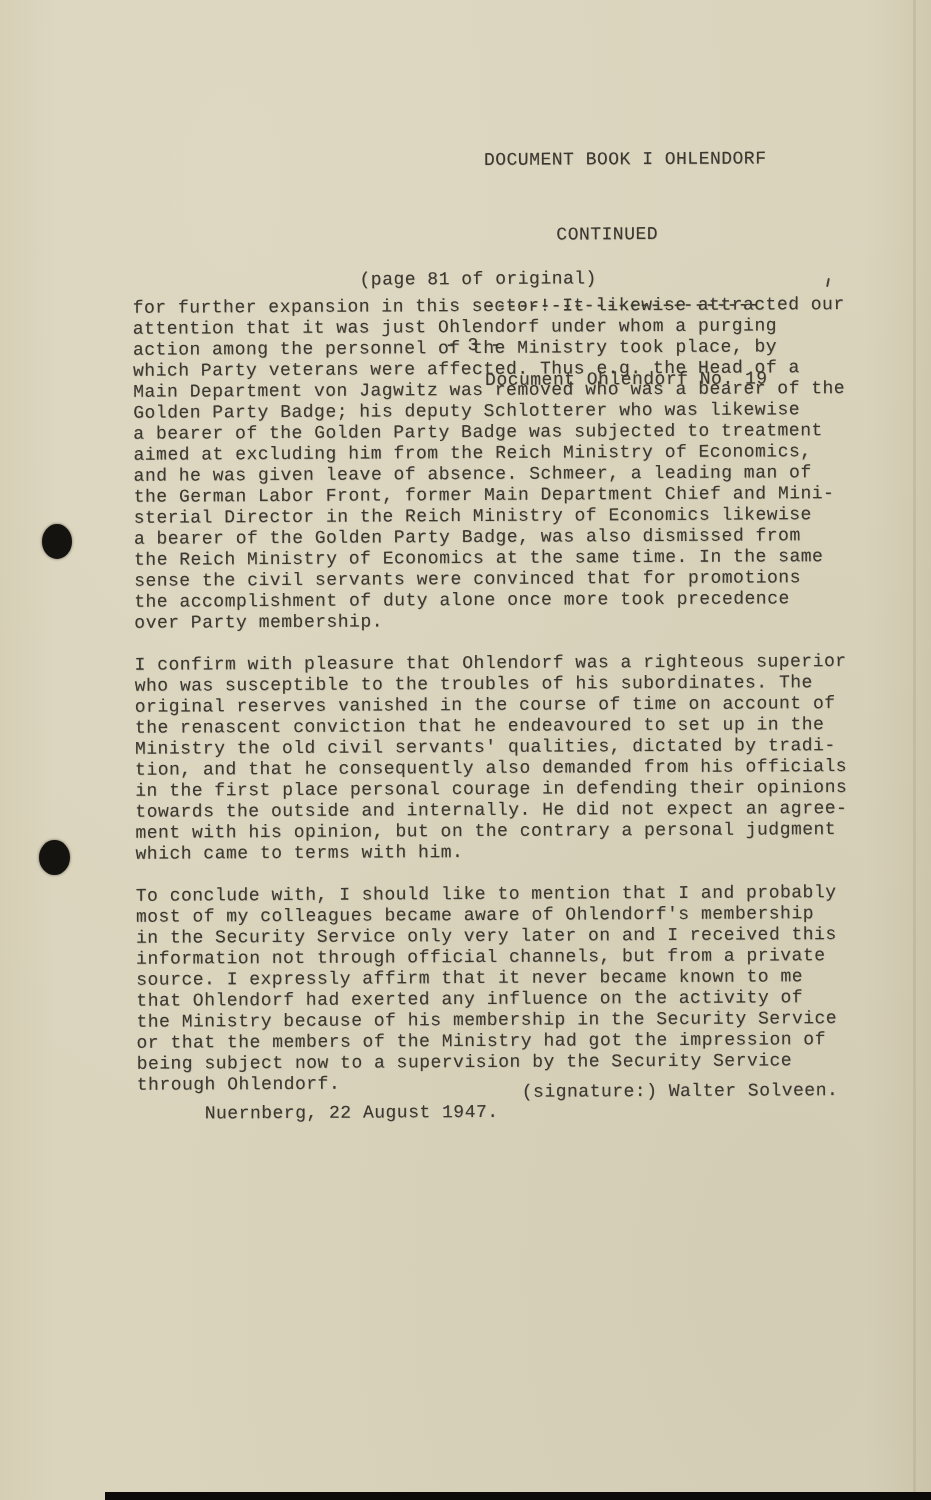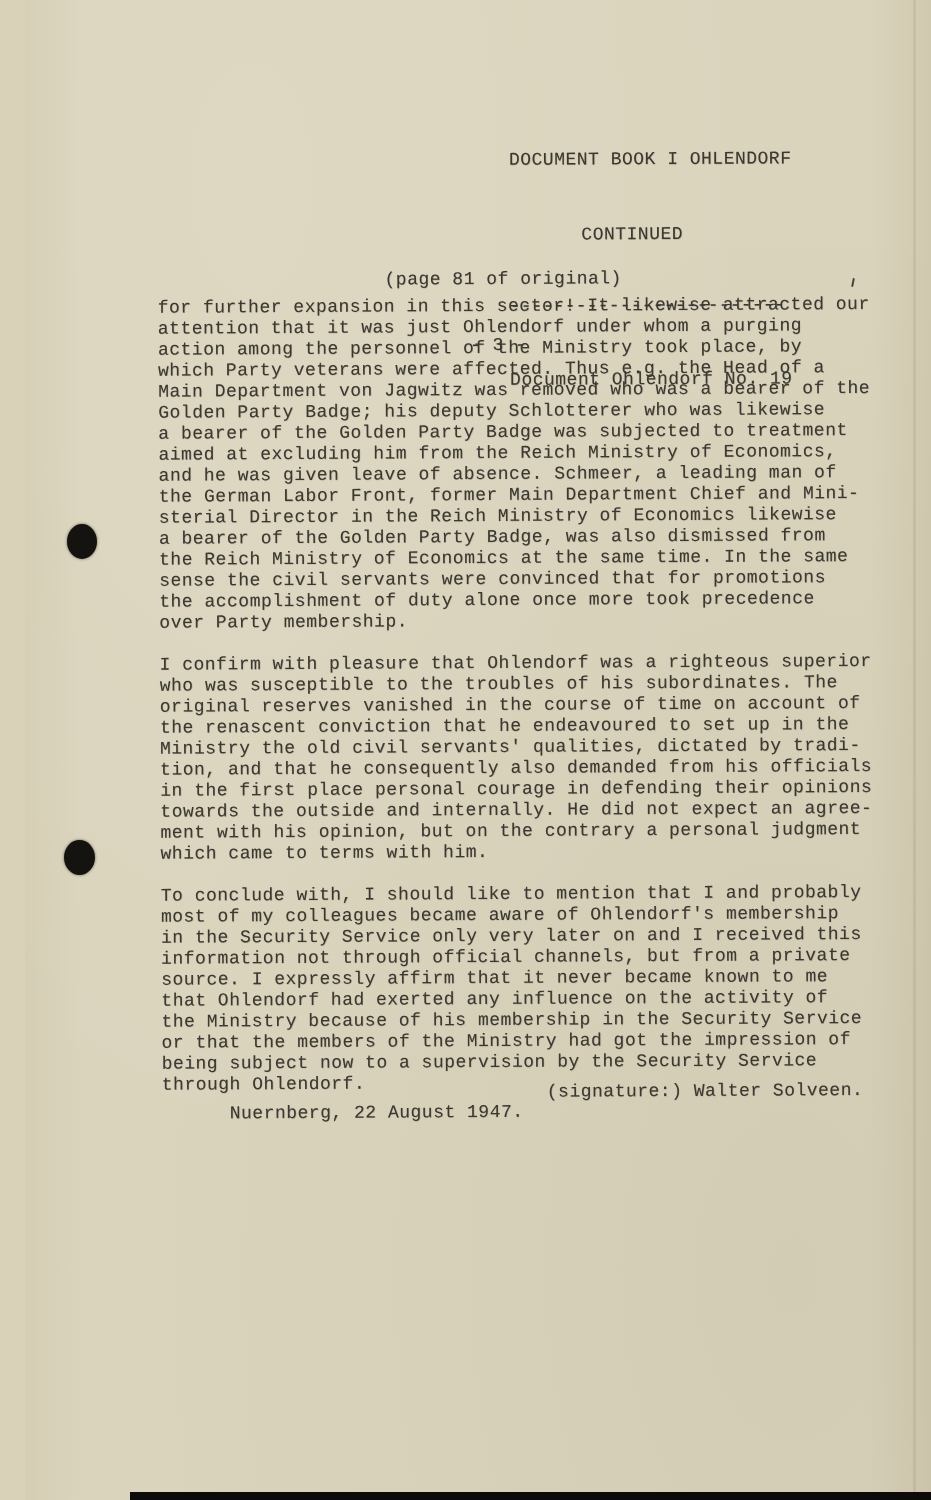--- a/index.html
+++ b/index.html
@@ -16,21 +16,20 @@
     font-family: "Liberation Mono", "DejaVu Sans Mono", monospace;
     color: #3b3831;
   }
   .page {
     position: absolute;
     inset: 0;
     background:
       radial-gradient(ellipse at 25% 12%, rgba(255,255,255,0.08), transparent 55%),
       radial-gradient(ellipse at 85% 85%, rgba(90,80,55,0.06), transparent 60%),
       linear-gradient(90deg, #d5ceb4 0%, #dbd4bd 6%, #dbd4bd 93%, #d0c9af 100%);
-    margin-left: 25px;
   }
   .sheet-content {
     position: absolute;
     inset: 0;
     transform: rotate(-0.3deg);
     text-shadow: 0.4px 0.4px 0.7px rgba(59,56,49,0.35);
   }
   .hole {
     position: absolute;
     background: #15130f;

